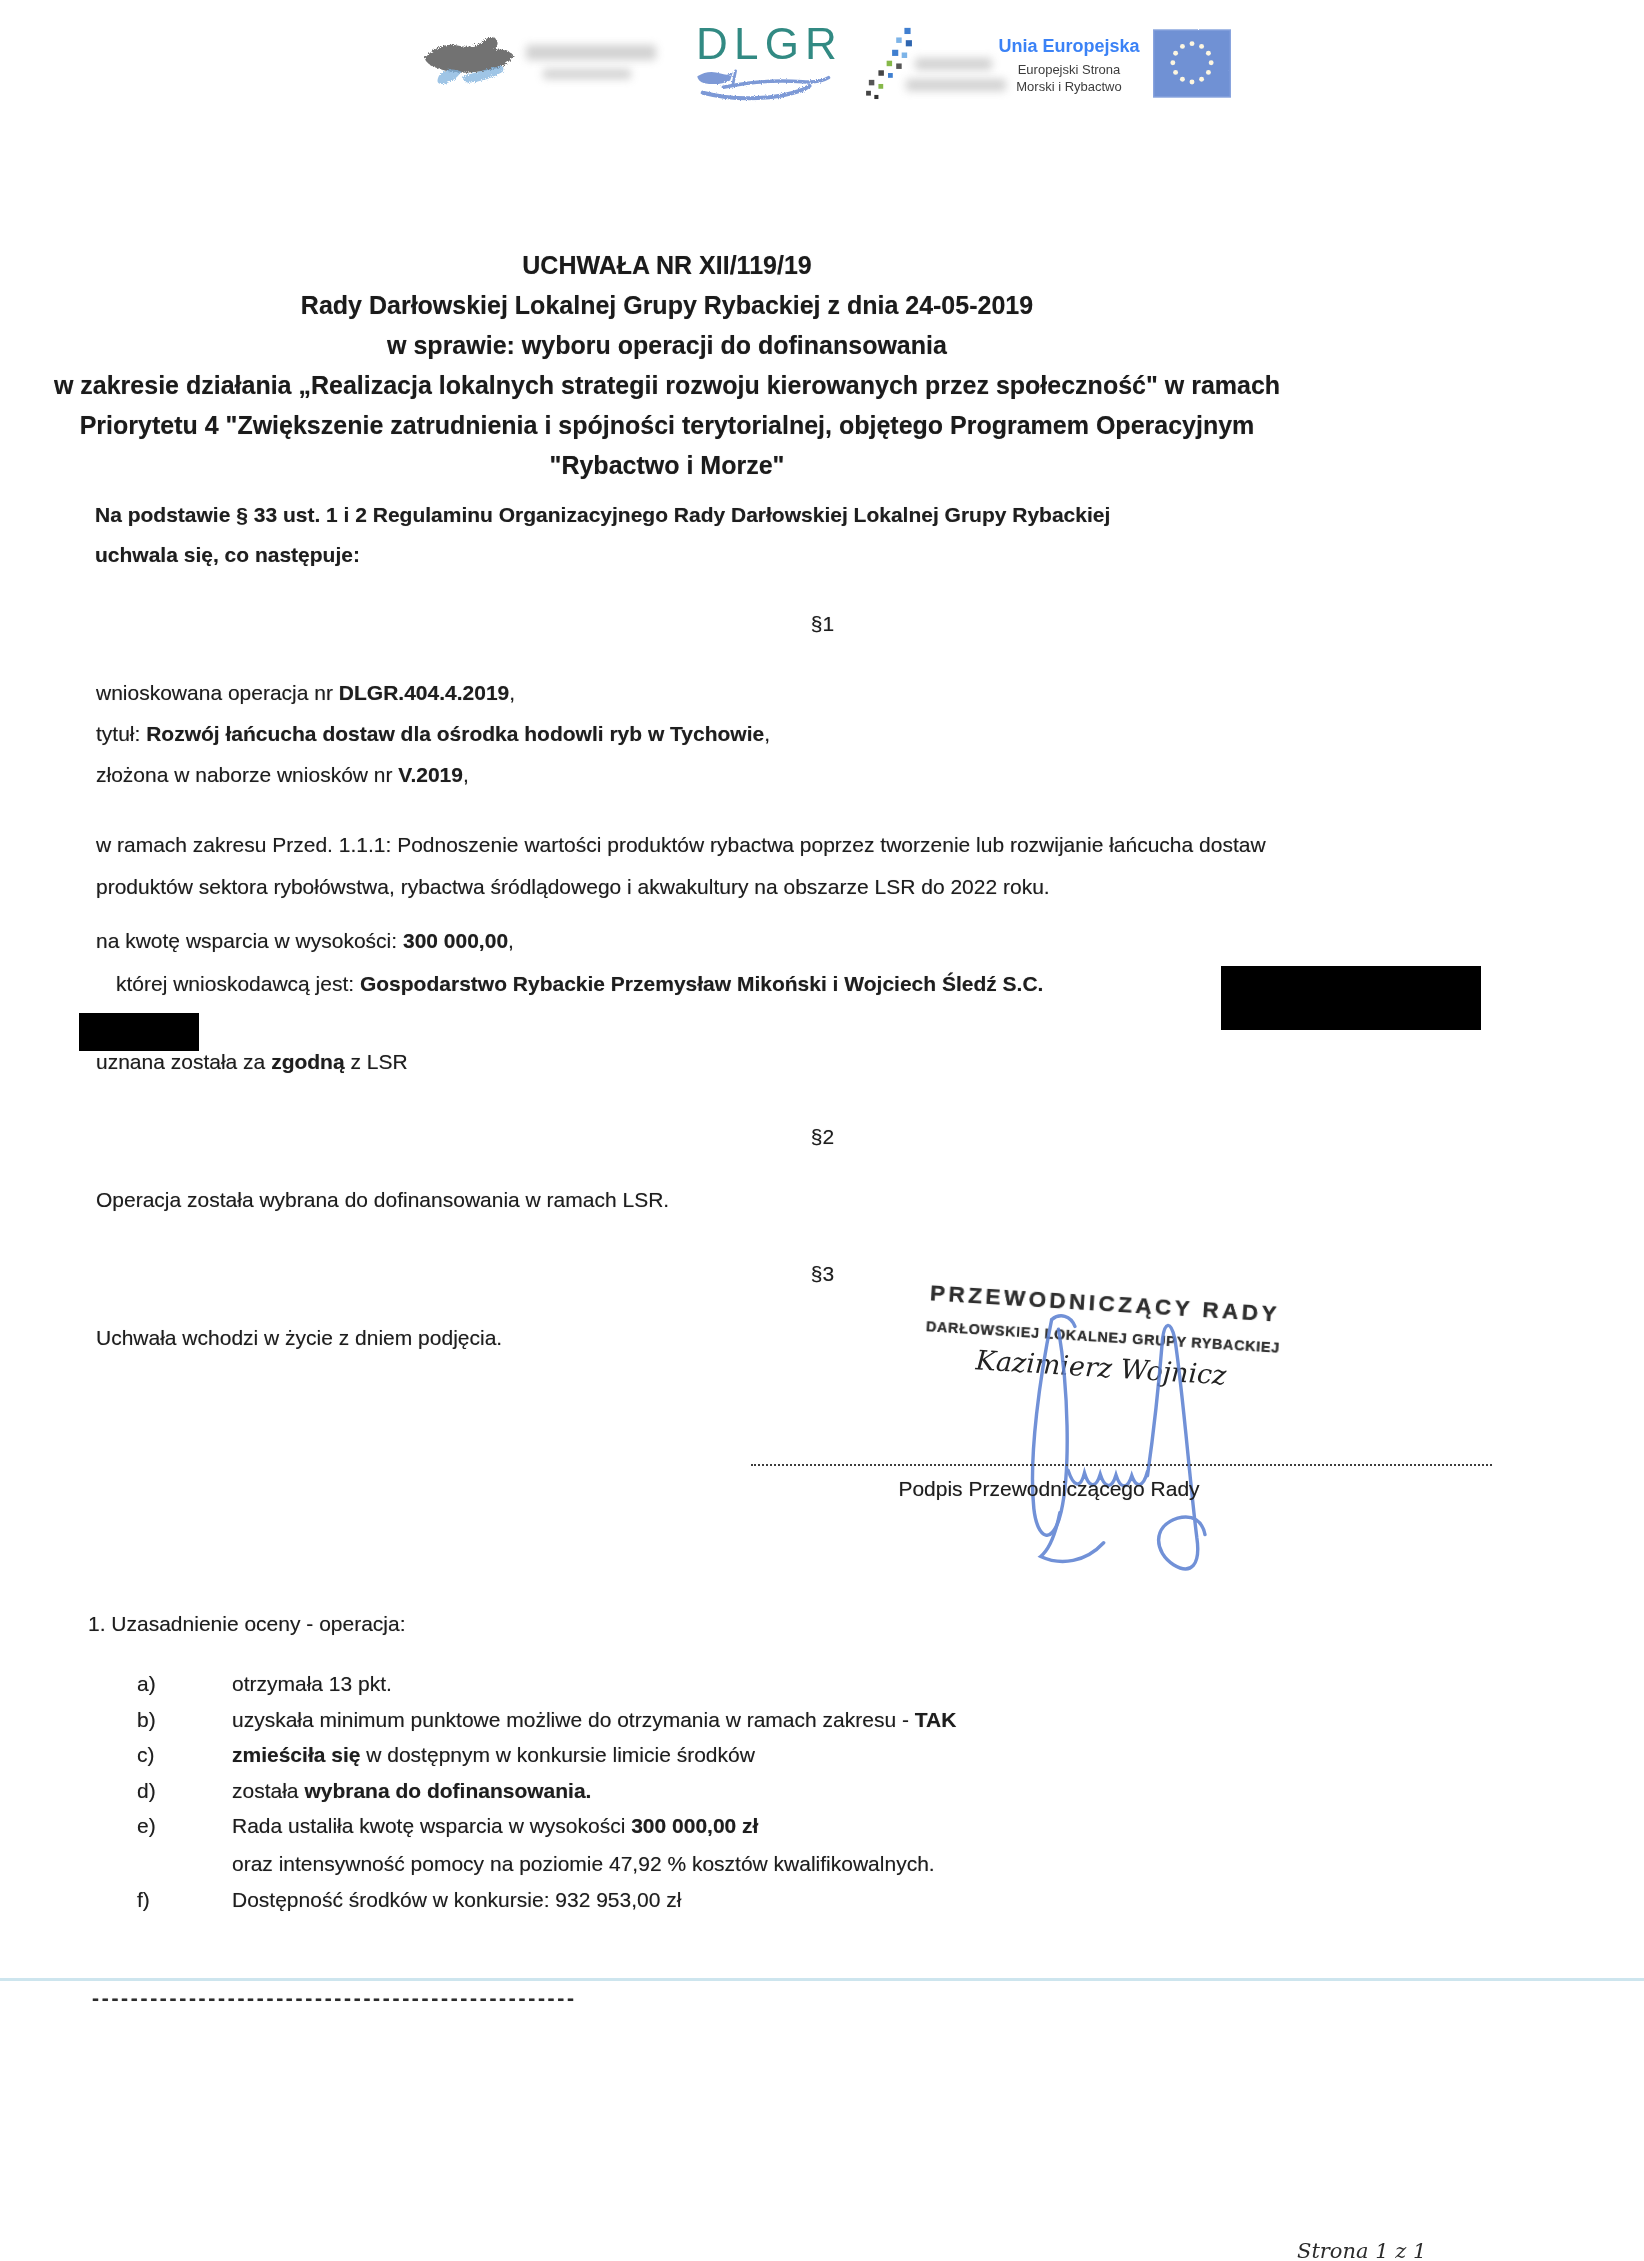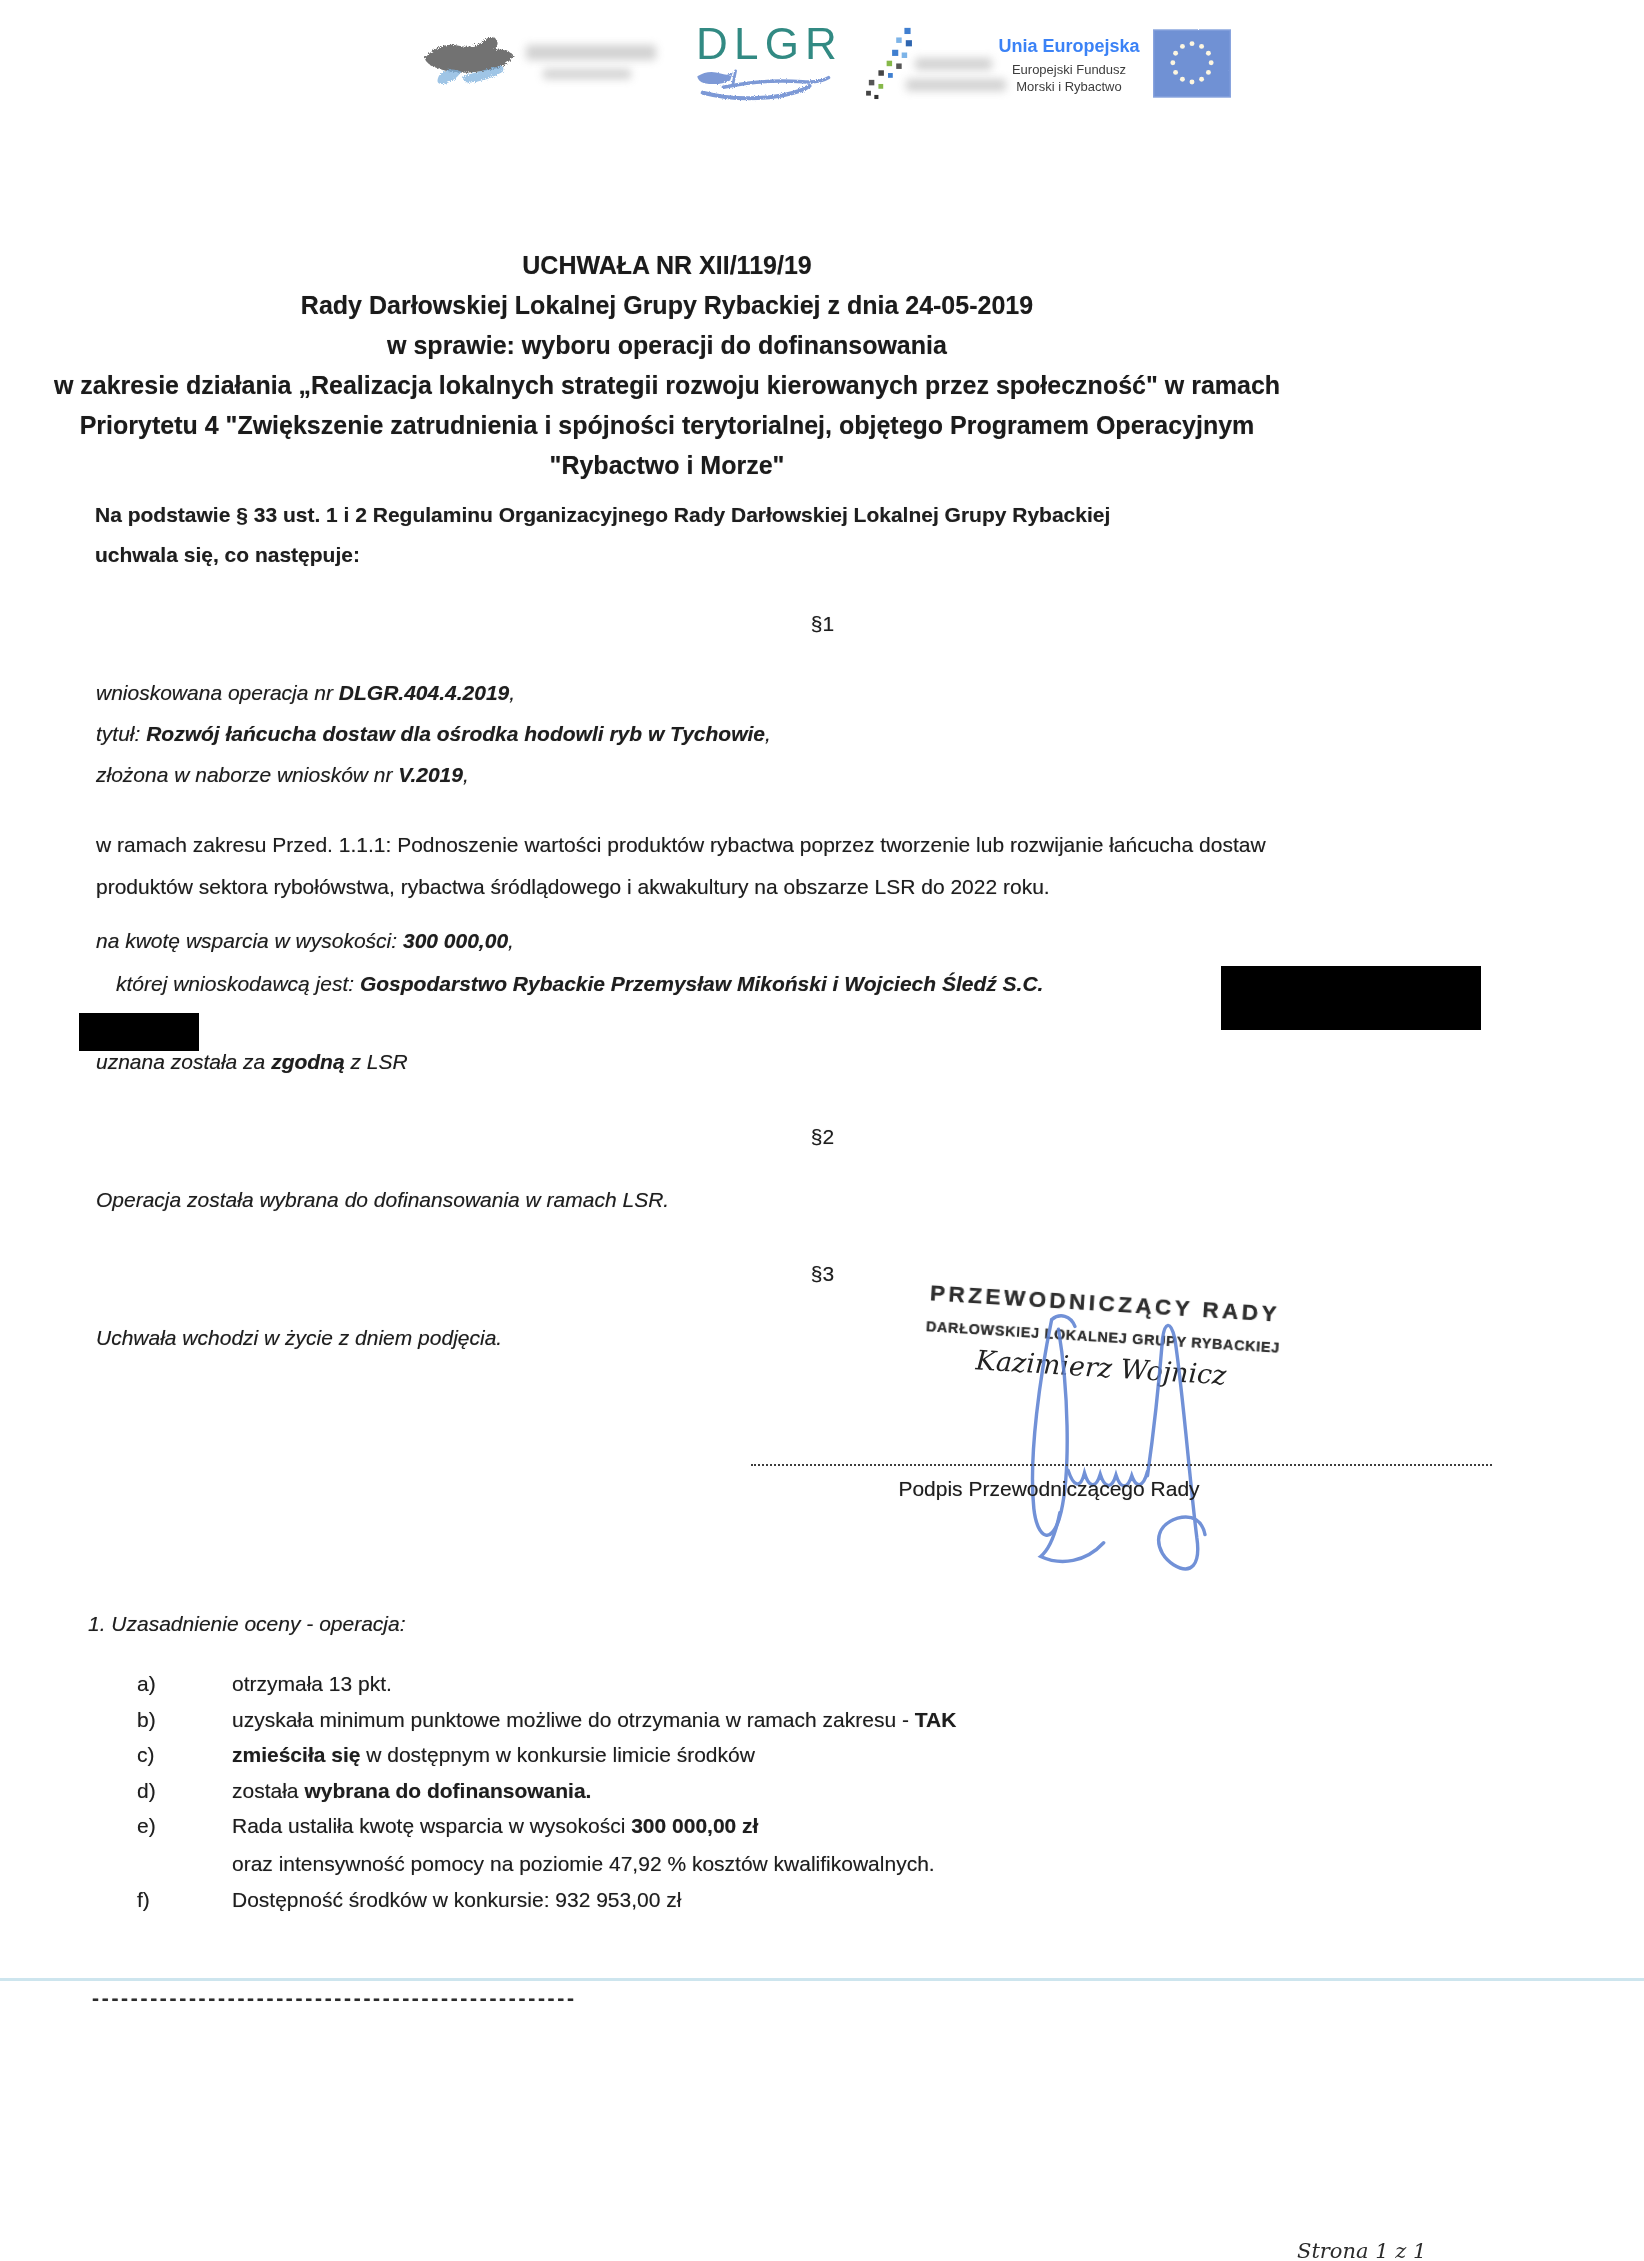--- a/index.html
+++ b/index.html
@@ -14,21 +14,21 @@
   .smudge{background:#9a9a9a;filter:blur(4.1px);opacity:.45;border-radius:2.7px;}
   .dlgr-text{font-size:44px;letter-spacing:6.2px;color:#0f766e;opacity:.85;filter:blur(0.4px);}
   .eu-block{width:164px;text-align:center;}
   .eu-line1{font-size:18px;font-weight:bold;color:#3b82f6;filter:blur(0.3px);}
   .eu-line2{font-size:13px;color:#3d3d3d;line-height:17px;filter:blur(0.3px);}
   
   .title-block{left:0;top:245px;width:1334px;text-align:center;
     font-size:25px;font-weight:bold;line-height:40px;color:#1b1b1b;}
   .preamble{left:95px;top:495px;font-size:21px;font-weight:bold;line-height:40px;}
   .para-head{width:1645px;left:0;text-align:center;font-size:21px;}
-  .body-line{left:96px;font-size:21px;white-space:nowrap;font-style:italic;}
+  .body-line{left:96px;font-size:21px;white-space:nowrap;}
   .scope{left:96px;width:1460px;font-size:21px;line-height:42px;}
   .redact{background:#000;}
   
   .stamp{left:911px;top:1291px;width:384px;text-align:center;
     transform:rotate(3.5deg);color:#2e2e2e;}
   .stamp-l1{font-size:22.6px;font-weight:bold;letter-spacing:3.4px;
     text-shadow:0 0 0.7px rgba(40,40,40,.8);filter:blur(0.2px);}
   .stamp-l2{margin-top:12.3px;font-size:14.4px;font-weight:bold;letter-spacing:0.7px;
     text-shadow:0 0 0.7px rgba(40,40,40,.8);filter:blur(0.2px);}
   .stamp-name{margin-top:6.9px;font-family:"DejaVu Serif",serif;font-style:italic;
@@ -104,21 +104,21 @@
       <filter id="rough3">
           <feGaussianBlur stdDeviation="0.8"></feGaussianBlur>
         </filter>
     </svg>
   </div>
   <div class="abs smudge" style="left:915px;top:58px;width:77px;height:12.3px;"></div>
   <div class="abs smudge" style="left:906px;top:79px;width:100px;height:12.3px;"></div>
 
   <div class="abs eu-block" style="left:987px;top:36px;">
     <div class="eu-line1">Unia Europejska</div>
-    <div class="eu-line2" style="margin-top:4.1px;">Europejski  Fundusz</div>
+    <div class="eu-line2" style="margin-top:4.1px;">Europejski  Strona</div>
     <div class="eu-line2">Morski i Rybactwo</div>
   </div>
   <div class="abs" style="left:1153px;top:29px;">
     <svg width="78" height="69" viewBox="0 0 114 100">
       <rect x="1" y="1" width="112" height="98" fill="#7091d4" stroke="#89a4de" stroke-width="2" filter="url(#flagn)"></rect>
       <g fill="#fdf6e0">
         <circle cx="57" cy="21" r="3.6"></circle>
           <circle cx="71" cy="25" r="3.6"></circle>
           <circle cx="81" cy="35" r="3.6"></circle>
         <circle cx="85" cy="49" r="3.6"></circle>

